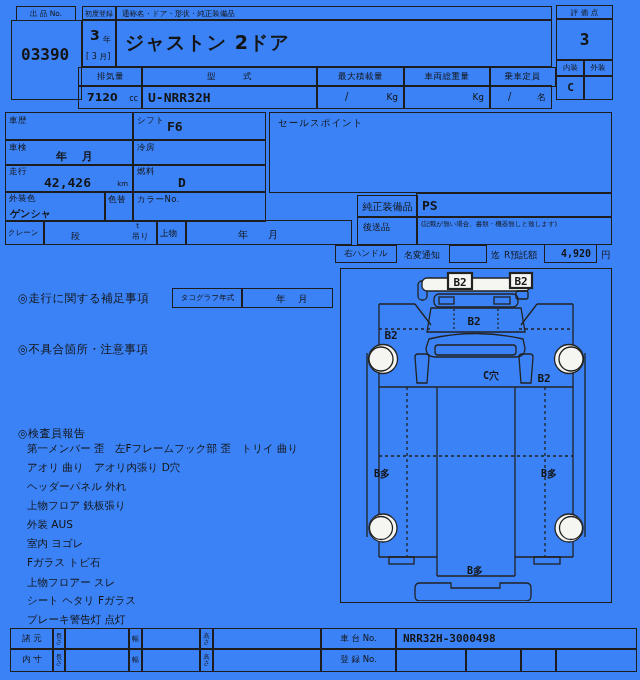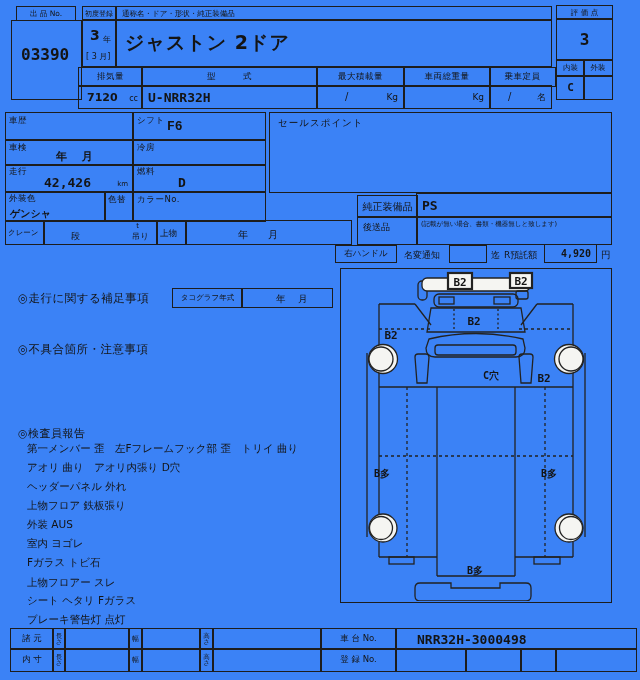--- a/index.html
+++ b/index.html
@@ -93,21 +93,21 @@
   <div class="box" style="left:489px;top:85px;width:63px;height:24px;">
     <span class="txt" style="left:18px;top:5px;font-size:10px;">/</span>
     <span class="txt" style="right:5px;top:5px;font-size:9px;">名</span>
   </div>
 
   <div class="box" style="left:5px;top:112px;width:129px;height:29px;">
     <span class="txt lbl" style="left:3px;top:2px;">車歴</span>
   </div>
   <div class="box" style="left:132px;top:112px;width:134px;height:29px;">
     <span class="txt lbl" style="left:4px;top:2px;">シフト</span>
-    <span class="txt val mono" style="left:34px;top:6px;font-size:13px;font-family:Liberation Mono, monospace;">F6</span>
+    <span class="txt val mono" style="left:34px;top:6px;font-size:13px;">F6</span>
   </div>
   <div class="box" style="left:5px;top:139px;width:129px;height:27px;">
     <span class="txt lbl" style="left:3px;top:2px;">車検</span>
     <span class="txt val" style="left:50px;top:9px;font-size:11px;">年　 月</span>
   </div>
   <div class="box" style="left:132px;top:139px;width:134px;height:27px;">
     <span class="txt lbl" style="left:4px;top:2px;">冷房</span>
   </div>
   <div class="box" style="left:5px;top:164px;width:129px;height:29px;">
     <span class="txt lbl" style="left:3px;top:1px;">走行</span>
@@ -268,21 +268,21 @@
   </div>
   <div class="box" style="left:141px;top:628px;width:60px;height:22px;"></div>
   <div class="box cen" style="left:199px;top:628px;width:15px;height:22px;">
     <span class="vtiny">高さ</span>
   </div>
   <div class="box" style="left:212px;top:628px;width:110px;height:22px;"></div>
   <div class="box cen" style="left:320px;top:628px;width:77px;height:22px;">
     <span style="font-size:8.5px;">車 台 No.</span>
   </div>
   <div class="box" style="left:395px;top:628px;width:242px;height:22px;">
-    <span class="txt val mono" style="left:21px;top:3px;font-size:13px;">NRR32H-3000498</span>
+    <span class="txt val mono" style="left:7px;top:3px;font-size:11px;">NRR32H-3000498</span>
   </div>
 
   <div class="box cen" style="left:10px;top:648px;width:44px;height:24px;">
     <span style="font-size:8.5px;">内 寸</span>
   </div>
   <div class="box cen" style="left:52px;top:648px;width:14px;height:24px;">
     <span class="vtiny">長さ</span>
   </div>
   <div class="box" style="left:64px;top:648px;width:66px;height:24px;"></div>
   <div class="box cen" style="left:128px;top:648px;width:15px;height:24px;">

